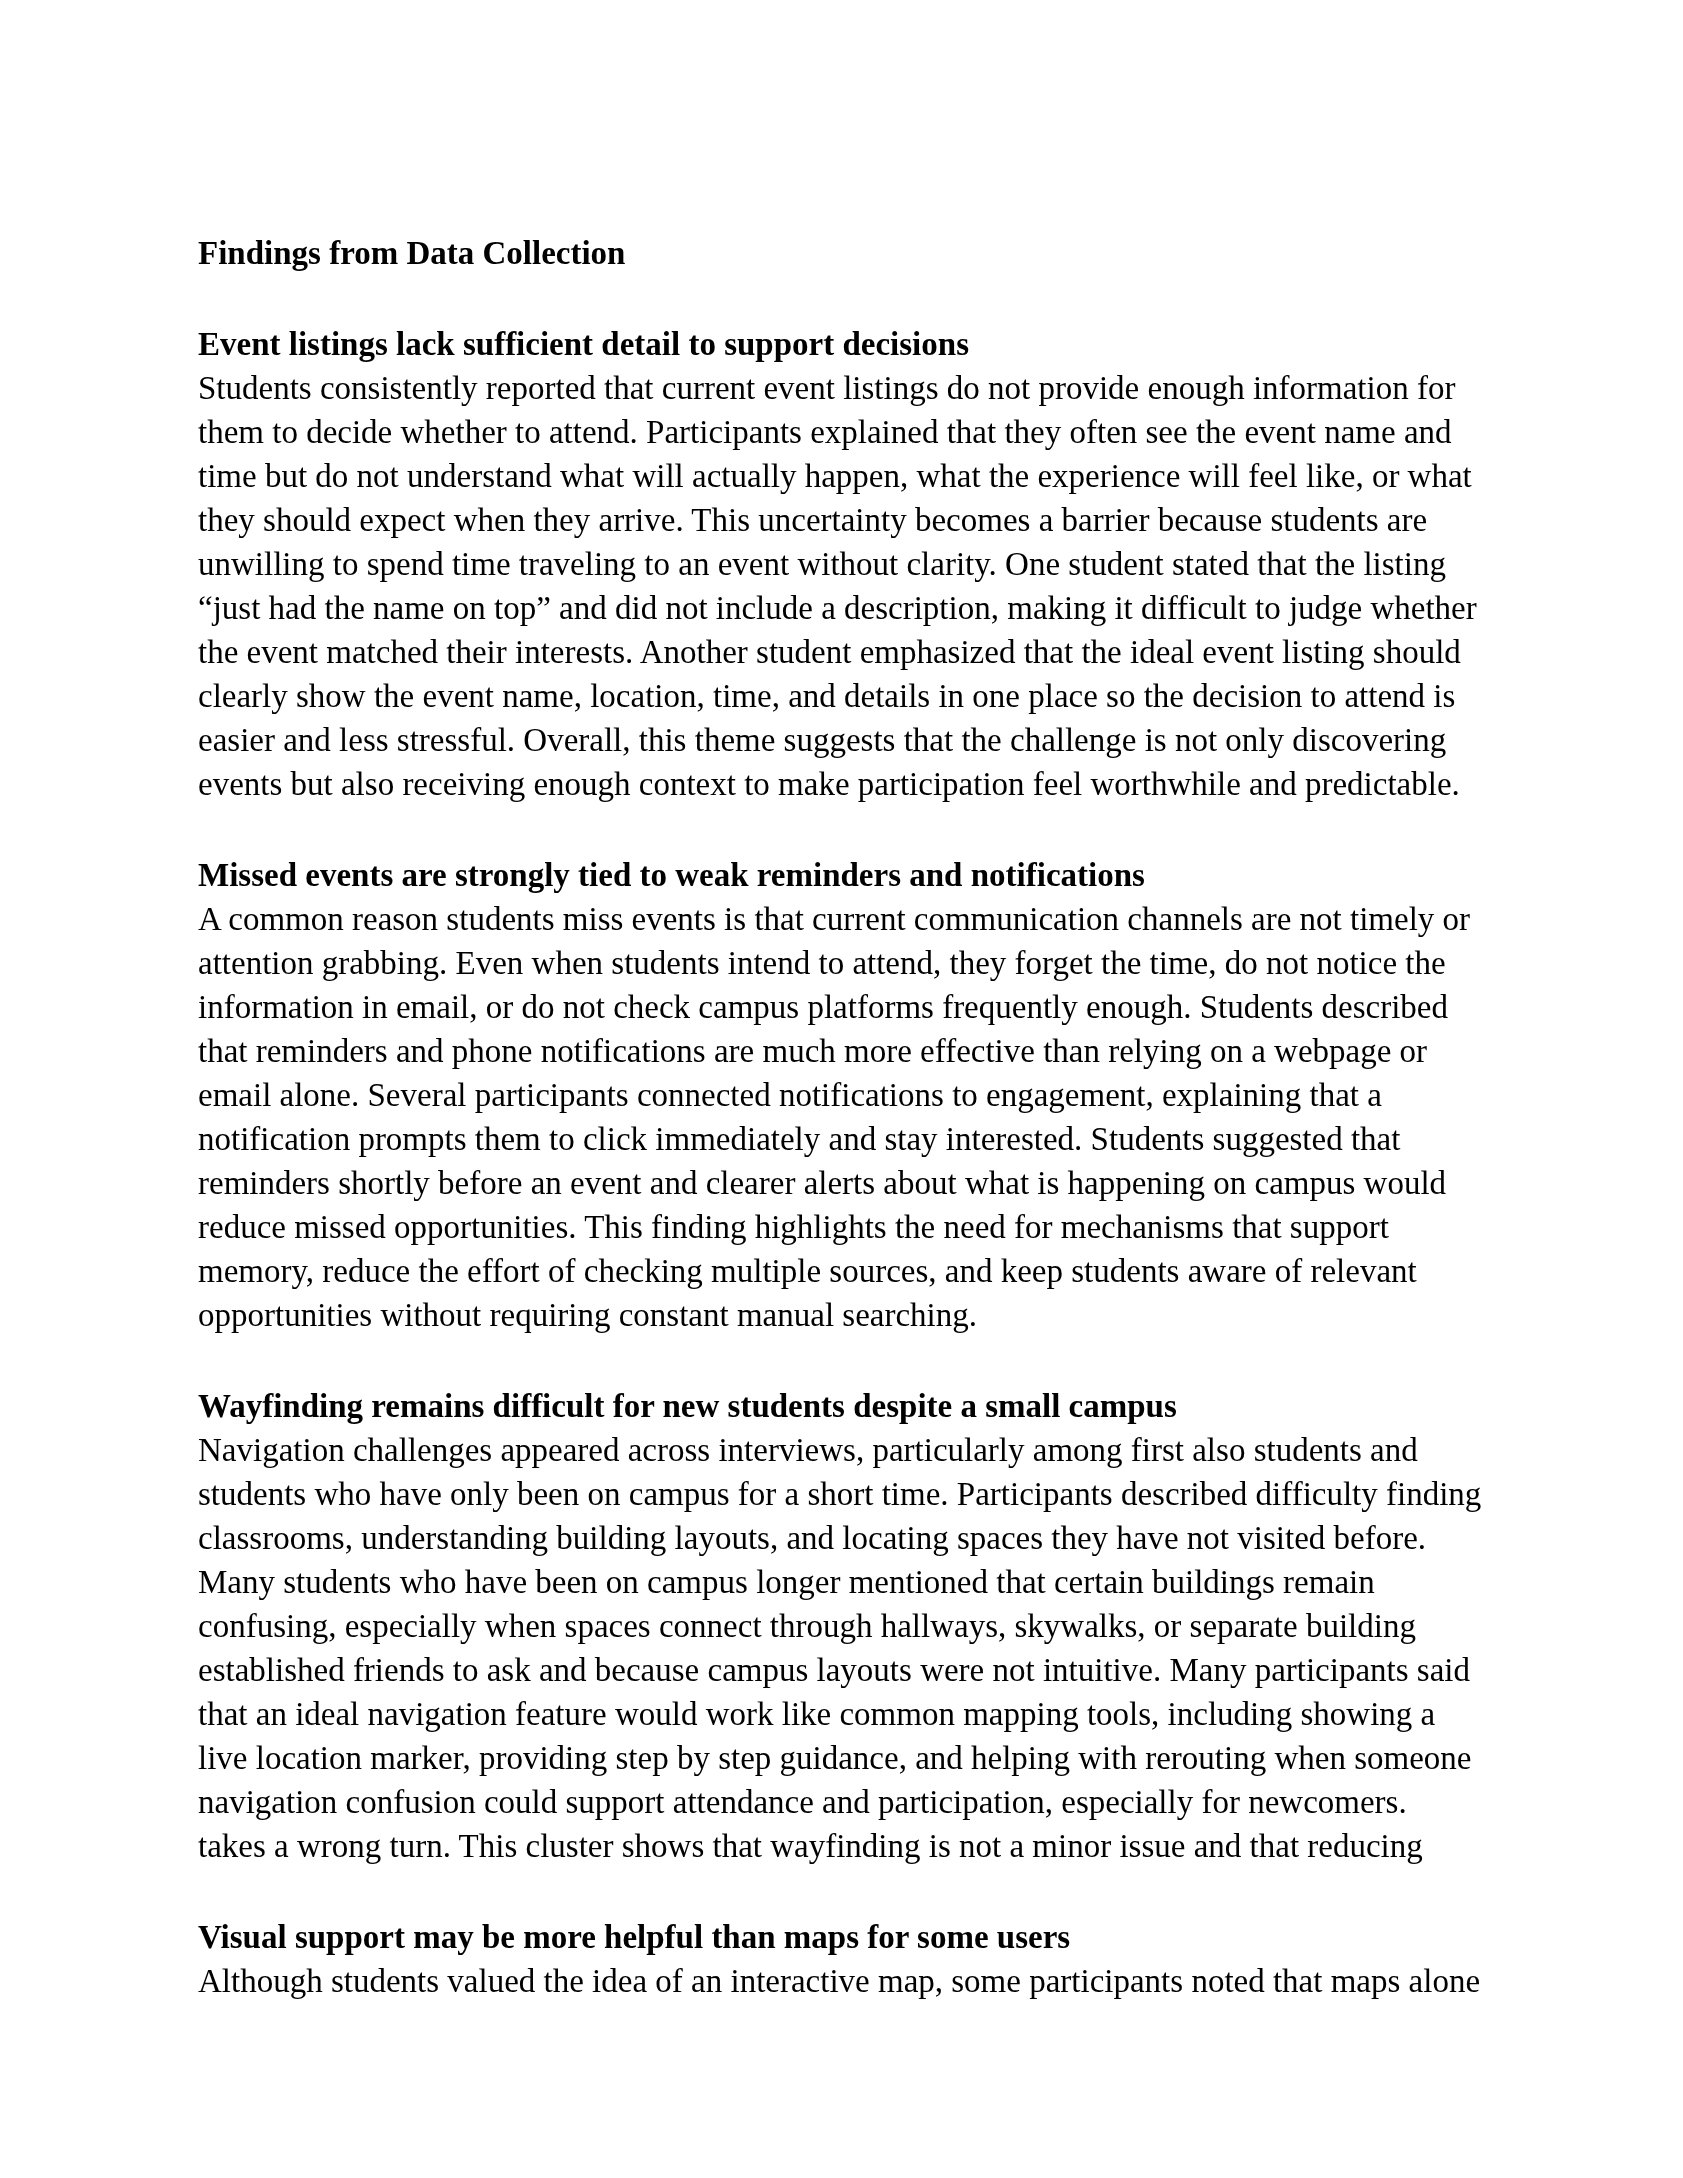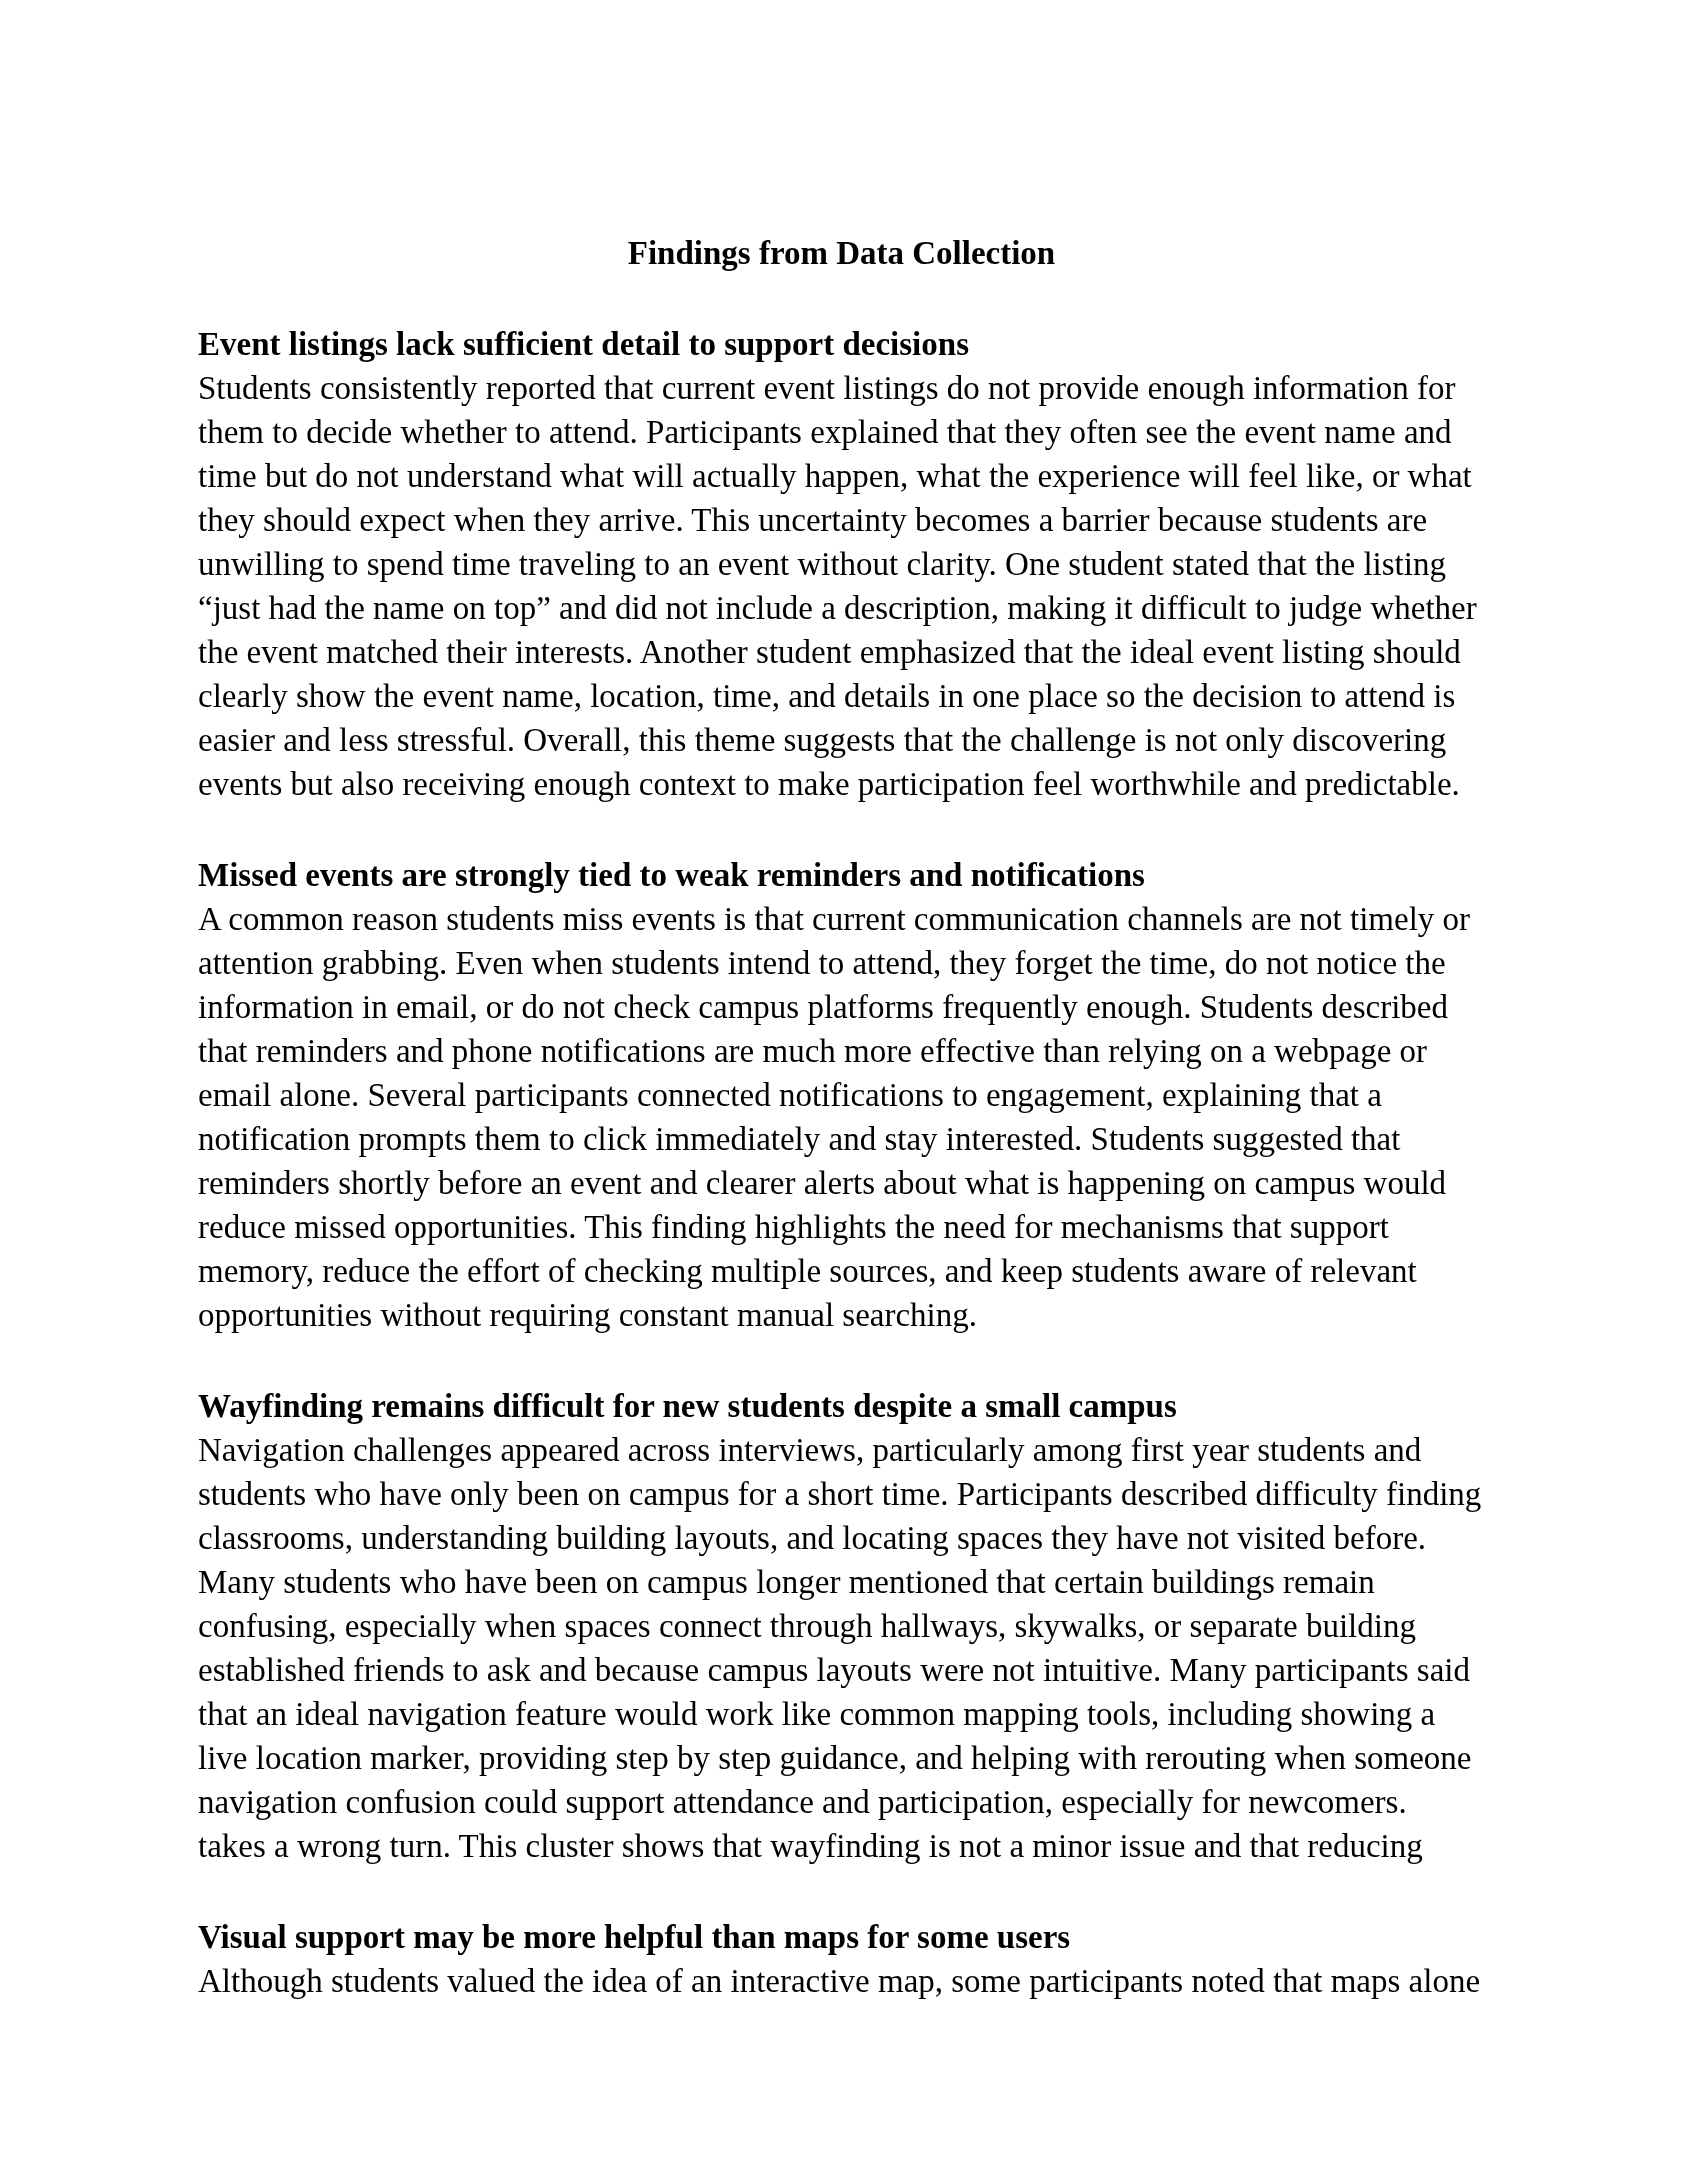--- a/index.html
+++ b/index.html
@@ -22,21 +22,21 @@
       width: 1287px;
     }
     .line {
       display: block;
       height: 44px;
       line-height: 44px;
       font-size: 33px;
       white-space: nowrap;
     }
     .title {
-      text-align: center;
+      text-align: left;
       font-weight: bold;
       width: 1287px;
       margin-left: 0;
     }
     .section {
       margin-top: 47px;
     }
     .heading {
       font-weight: bold;
     }
@@ -73,21 +73,21 @@
     <div class="line body-line">email alone. Several participants connected notifications to engagement, explaining that a</div>
     <div class="line body-line">notification prompts them to click immediately and stay interested. Students suggested that</div>
     <div class="line body-line">reminders shortly before an event and clearer alerts about what is happening on campus would</div>
     <div class="line body-line">reduce missed opportunities. This finding highlights the need for mechanisms that support</div>
     <div class="line body-line">memory, reduce the effort of checking multiple sources, and keep students aware of relevant</div>
     <div class="line body-line">opportunities without requiring constant manual searching.</div>
   </div>
 
   <div class="section">
     <div class="line heading">Wayfinding remains difficult for new students despite a small campus</div>
-    <div class="line body-line">Navigation challenges appeared across interviews, particularly among first year students and</div>
+    <div class="line body-line">Navigation challenges appeared across interviews, particularly among first also students and</div>
     <div class="line body-line">students who have only been on campus for a short time. Participants described difficulty finding</div>
     <div class="line body-line">classrooms, understanding building layouts, and locating spaces they have not visited before.</div>
     <div class="line body-line">Many students who have been on campus longer mentioned that certain buildings remain</div>
     <div class="line body-line">confusing, especially when spaces connect through hallways, skywalks, or separate building</div>
     <div class="line body-line">established friends to ask and because campus layouts were not intuitive. Many participants said</div>
     <div class="line body-line">that an ideal navigation feature would work like common mapping tools, including showing a</div>
     <div class="line body-line">live location marker, providing step by step guidance, and helping with rerouting when someone</div>
     <div class="line body-line">navigation confusion could support attendance and participation, especially for newcomers.</div>
     <div class="line body-line">takes a wrong turn. This cluster shows that wayfinding is not a minor issue and that reducing</div>
   </div>

